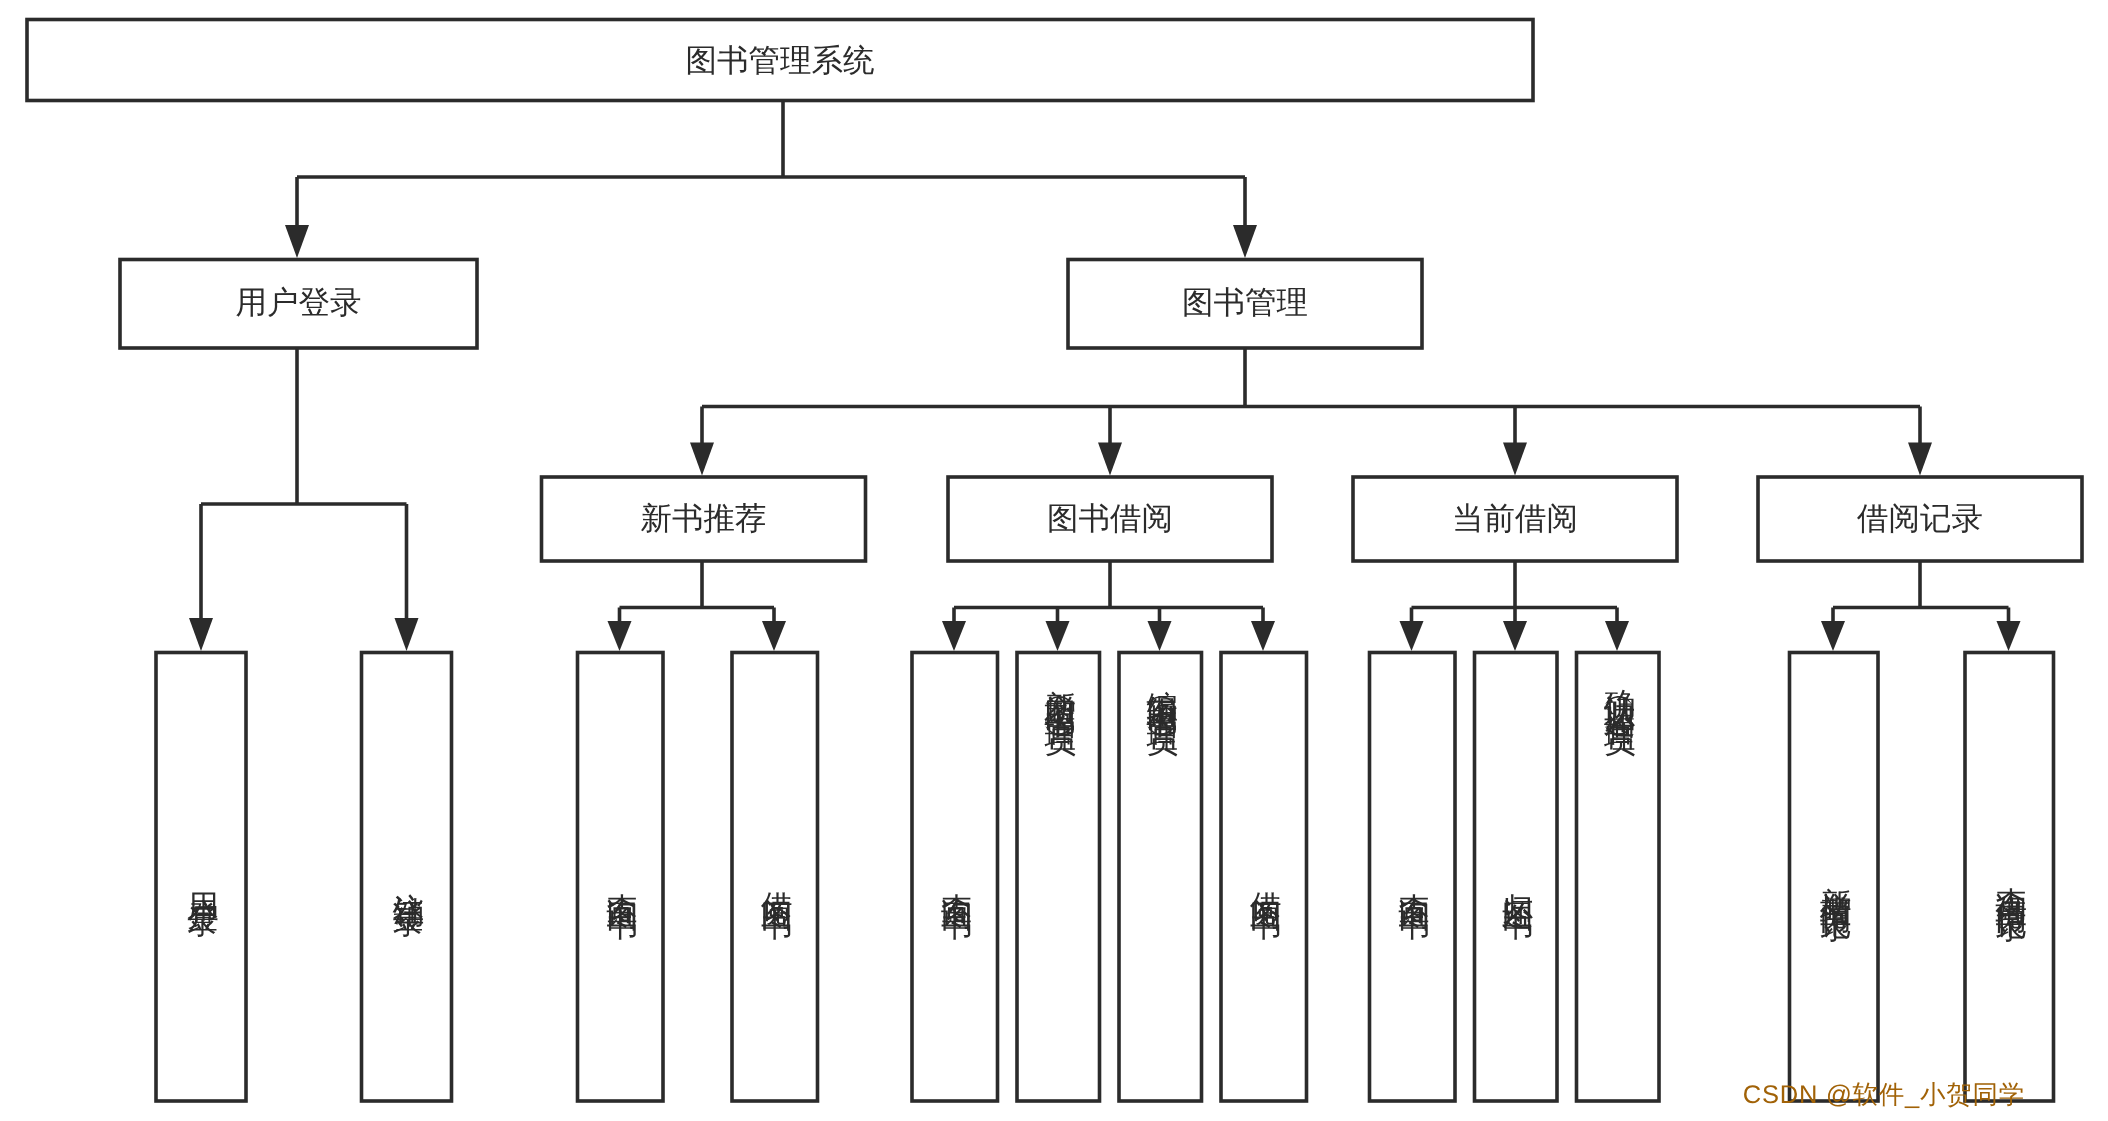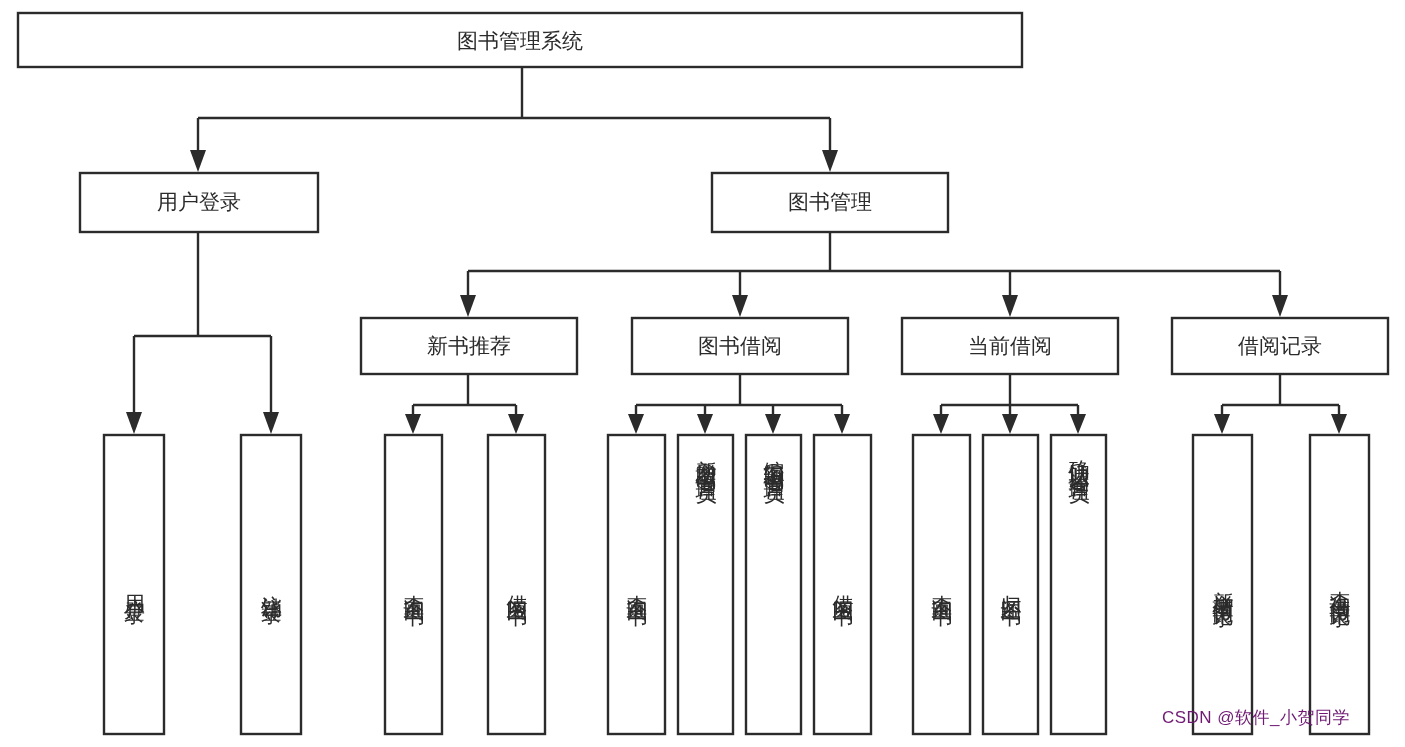--- a/index.html
+++ b/index.html
@@ -64,24 +64,24 @@
     color: #2b2b2b;
     letter-spacing: 3.5px;
     white-space: nowrap;
   }
   .vlabel-wrap.align-top {
     align-items: flex-start;
   }
   .watermark {
     position: absolute;
     right: 10px;
-    bottom: 18px;
+    bottom: 6px;
     font-family: "Liberation Sans", "DejaVu Sans", sans-serif;
     font-size: 17px;
-    color: #701a75;
+    color: #a16207;
     letter-spacing: 0.5px;
     white-space: nowrap;
     pointer-events: none;
   }
 </style>
 </head>
 <body>
 
 <div id="diagram-root">
 

